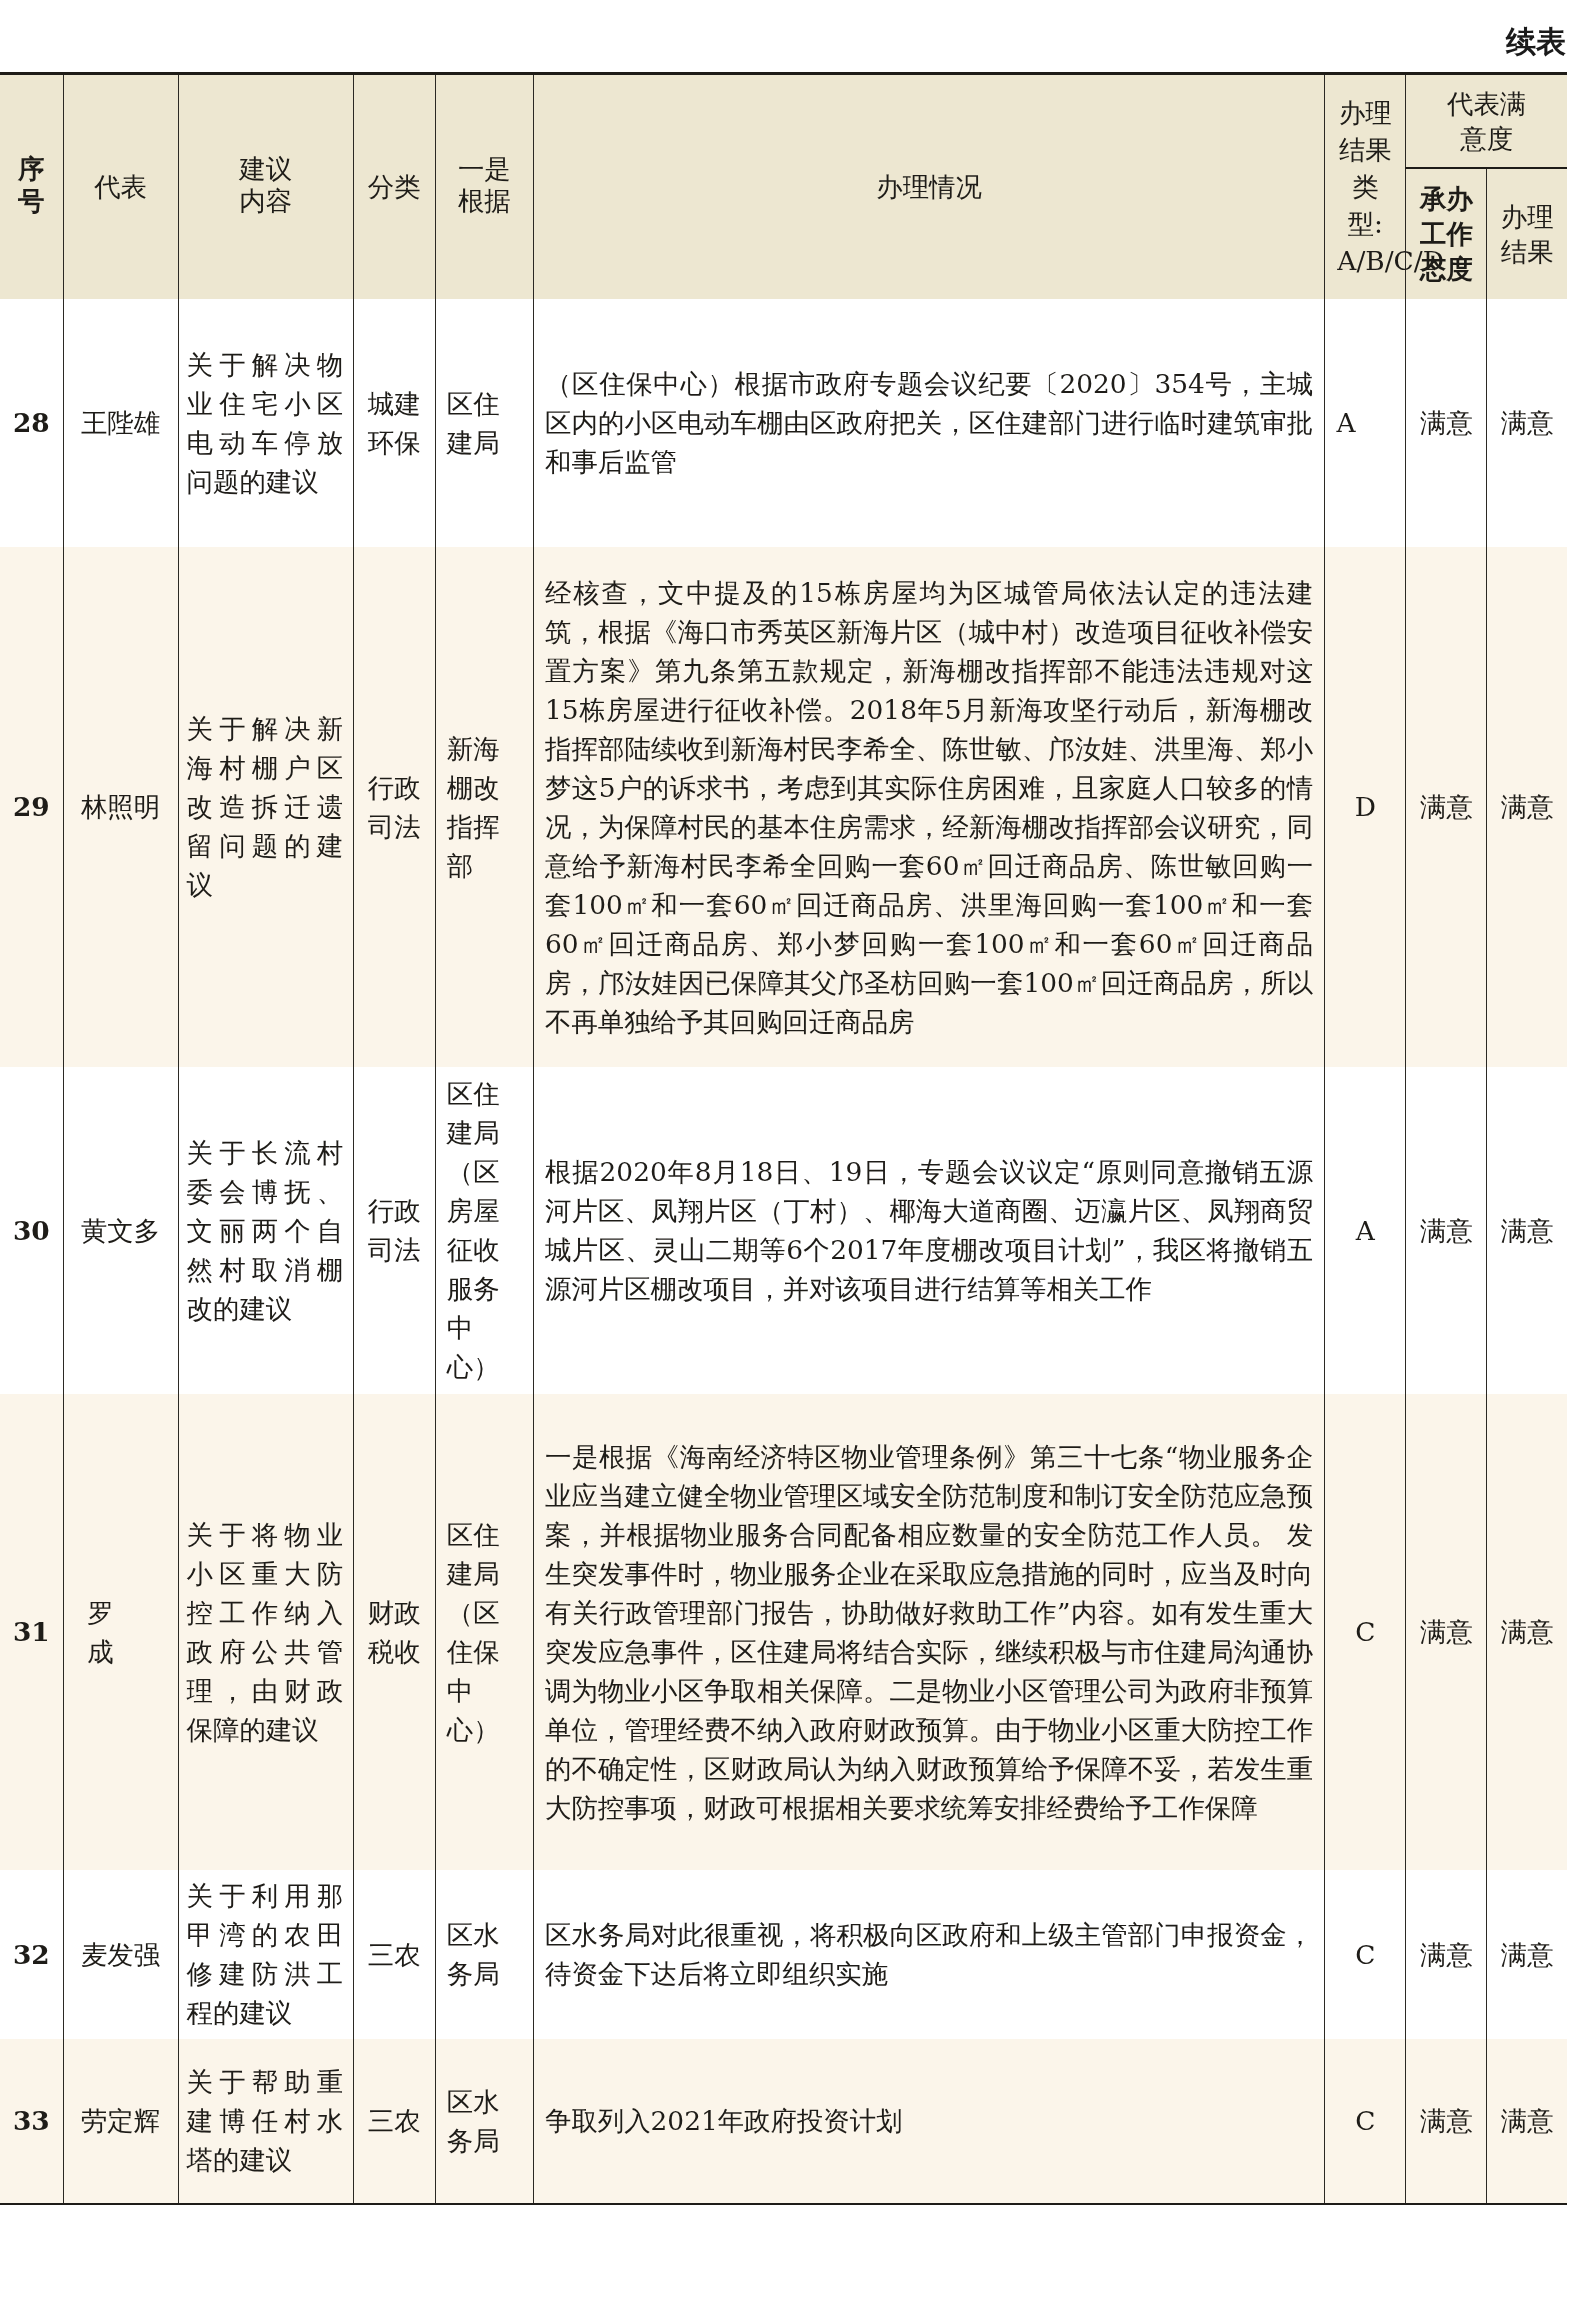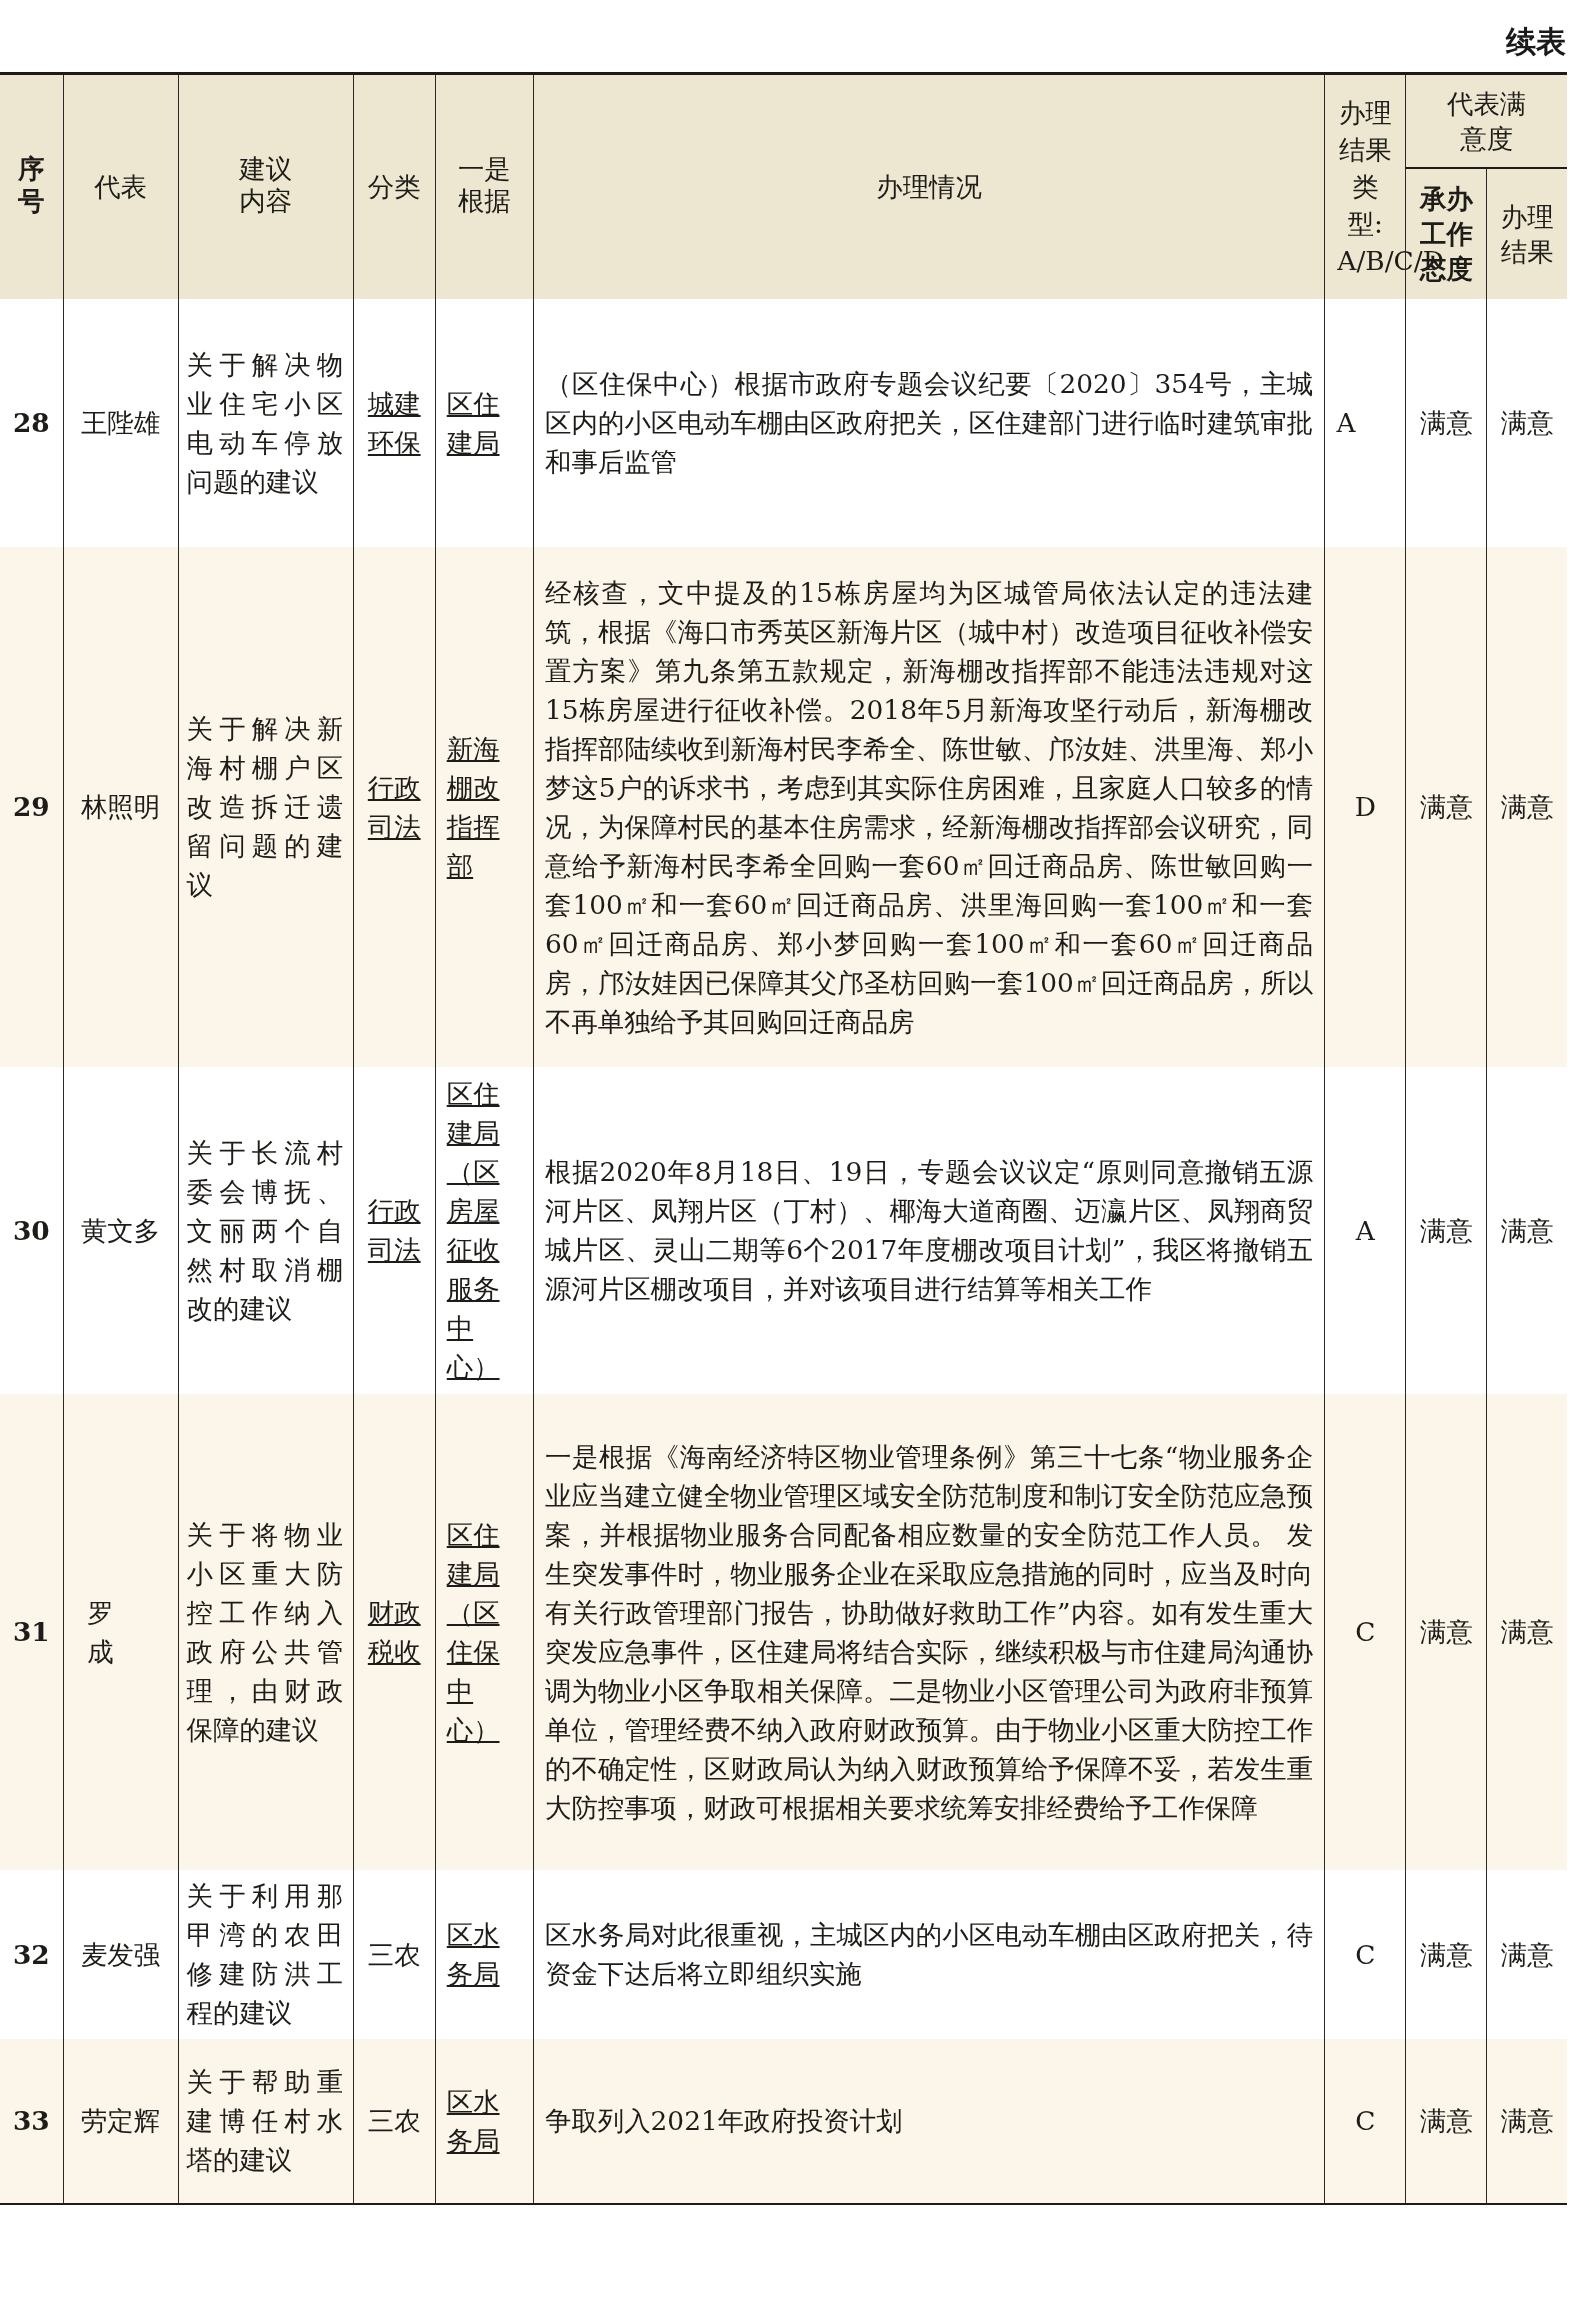--- a/index.html
+++ b/index.html
@@ -19,21 +19,21 @@
   thead tr.h2 th { border-top:2.4px solid #1e1c18; }
   thead th.sub { line-height:32px; }
   tbody tr.odd td { background:#ffffff; }
   tbody tr.even td { background:#fbf5ea; }
   tbody tr:last-child td { border-bottom:2.4px solid #1e1c18; }
   td.center { text-align:center; }
   td.sug { text-align:justify; padding:0 9.6px 0 8px; }
   td.detail { text-align:justify; padding:0 11.2px 0 11.2px; }
   td.unit { text-align:left; padding:0 11px; }
   .vtxt { display:inline-block; width:32px; text-align:center; line-height:32px; }
-  .narrow { display:inline-block; width:56px;text-decoration:underline; }
+  .narrow { display:inline-block; width:56px; }
   .nm-spread { letter-spacing:40px; }
 </style>
 </head>
 <body>
 
 <div class="cont">续表</div>
 
 <table>
   <colgroup>
     <col class="c1">
@@ -106,21 +106,21 @@
       <td class="center">C</td>
       <td class="center">满意</td>
       <td class="center">满意</td>
     </tr>
     <tr class="odd" style="height:169px">
       <td class="center">32</td>
       <td class="center">麦发强</td>
       <td class="sug">关于利用那甲湾的农田修建防洪工程的建议</td>
       <td class="center">三农</td>
       <td class="unit"><span class="narrow">区水务局</span></td>
-      <td class="detail">区水务局对此很重视，主城区内的小区电动车棚由区政府把关，待资金下达后将立即组织实施</td>
+      <td class="detail">区水务局对此很重视，将积极向区政府和上级主管部门申报资金，待资金下达后将立即组织实施</td>
       <td class="center">C</td>
       <td class="center">满意</td>
       <td class="center">满意</td>
     </tr>
     <tr class="even" style="height:165px">
       <td class="center">33</td>
       <td class="center">劳定辉</td>
       <td class="sug">关于帮助重建博任村水塔的建议</td>
       <td class="center">三农</td>
       <td class="unit"><span class="narrow">区水务局</span></td>

